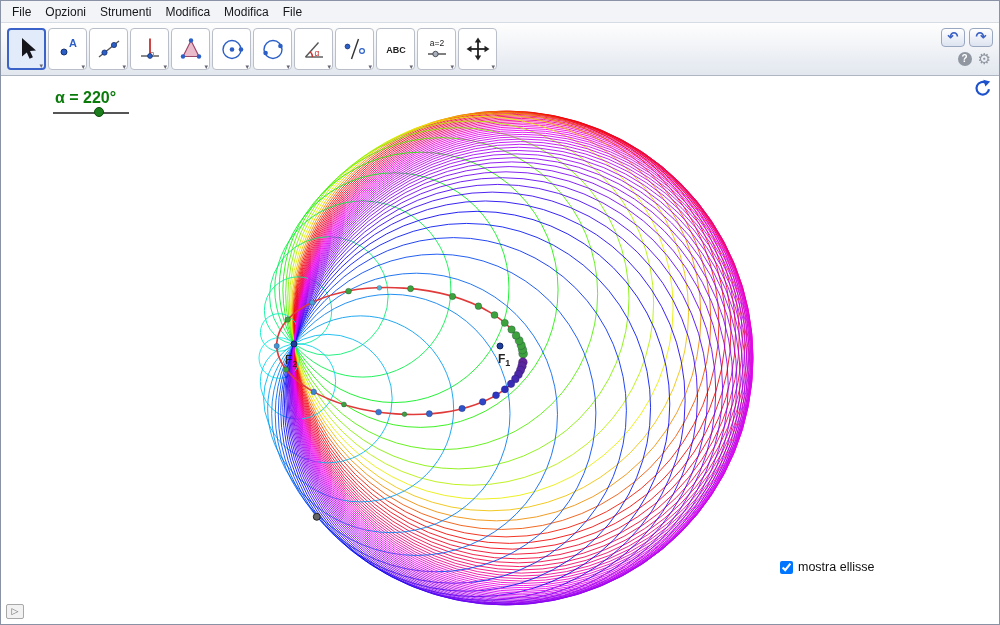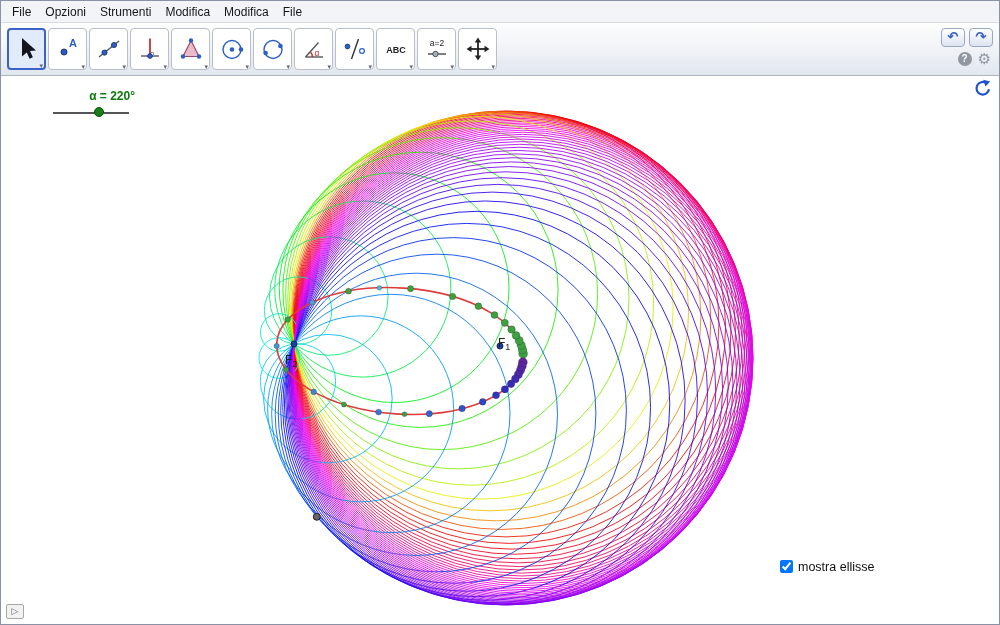--- a/index.html
+++ b/index.html
@@ -33,33 +33,33 @@
                color:#fff; font-size:10px; font-weight:bold; text-align:center;
                line-height:14px; }
   .gear-icon { color:#9097a1; font-size:15px; line-height:15px; }
 
   
   .canvas { position:relative; flex:1 1 auto; background:#fff; overflow:hidden; }
   svg.cons { position:absolute; left:0; top:0; }
   .refresh-btn { position:absolute; right:7px; top:3px; width:19px; height:19px; }
 
   .slider-label { position:absolute; left:54px; top:13px; width:80px;
-                  text-align:right; font-size:12px; font-weight:bold; color:#0a7a0a; }
+                  text-align:left; font-size:16px; font-weight:bold; color:#0a7a0a; }
   .slider-track { position:absolute; left:52px; top:36px; width:76px; height:2px;
                   background:#555; }
   .slider-thumb { position:absolute; left:93px; top:31px; width:10px; height:10px;
                   border-radius:50%; background:#1c7d1c; border:1px solid #0a4f0a; }
 
   .pt-label { position:absolute; font-size:12px; color:#222; }
   .pt-label sub { font-size:9px; }
-  .lbl-f1 { left:497px; top:260px; }
+  .lbl-f1 { left:497px; top:276px;font-weight:bold; }
   .lbl-f2 { left:284px; top:277px;text-align:right; }
 
   .cb-row { position:absolute; left:779px; top:484px; display:flex; gap:5px;
-            align-items:flex-start; }
+            align-items:flex-end; }
   .cb-row input { width:13px; height:13px; }
   .cb-row label { font-size:12.5px; color:#111; }
 
   .toggle-btn { position:absolute; left:5px; bottom:5px; width:18px; height:15px;
                 border:1px solid #a8a8a8; border-radius:2px; background:#f2f2f2;
                 font-size:9px; color:#666; text-align:center; line-height:13px; }
 </style>
 </head>
 <body>
 

